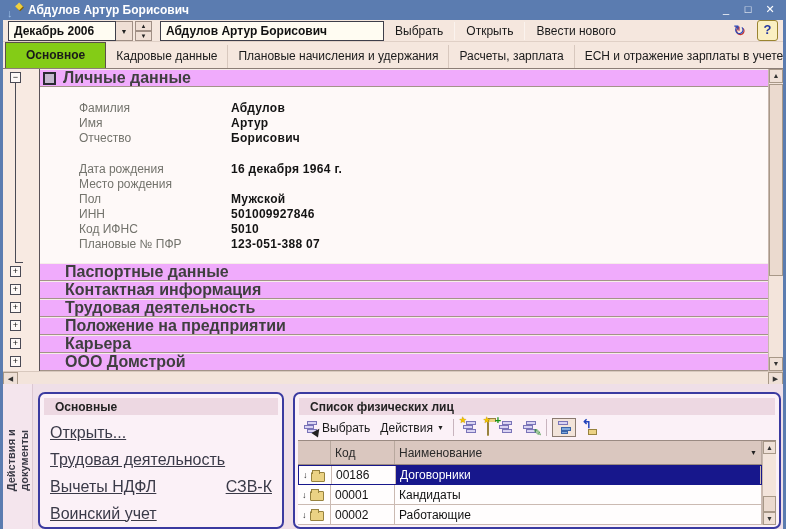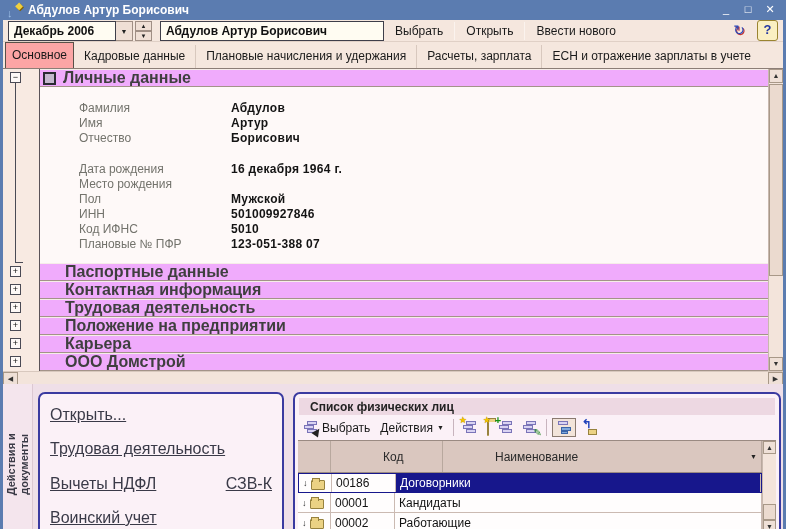--- a/index.html
+++ b/index.html
@@ -26,21 +26,21 @@
   .flat-btn { font-size: 12px; color: #1a1a1a; padding: 3px 11px; white-space: nowrap; cursor: default; }
   .vsep { width: 1px; height: 18px; background: #C9B9B0; border-right: 1px solid #FBF3EE; }
   .tb-right { margin-left: auto; display: flex; align-items: center; }
   .refresh-btn { width: 24px; height: 21px; text-align: center; font-size: 14px; color: #2B4BBB; text-shadow: 1px 1px 0 #C03030; line-height: 20px; }
   .help-btn { width: 21px; height: 21px; background: #FAEFC2; border: 1px solid #9A8430; border-radius: 3px; color: #2336A0; font-weight: bold; font-size: 13px; text-align: center; line-height: 18px; margin-left: 6px; }
 
   
   .tabstrip { height: 27px; display: flex; align-items: flex-end; padding: 0 2px; border-bottom: 1px solid #8C7E76; }
   .tab { font-size: 12px; color: #1a1a1a; padding: 4px 10px 5px; border-left: 1px solid #D8C8BE; white-space: nowrap; cursor: default; }
   .tab:first-child, .tab.active + .tab { border-left: none; }
-  .tab.active { font-weight: normal; background: #fca5a5; border: 1px solid #5A5048; border-bottom: none; padding: 5px 6px 6px; }
+  .tab.active { font-weight: bold; background: #84cc16; border: 1px solid #5A5048; border-bottom: none; padding: 5px 20px 6px; }
 
   
   .main { height: 302px; display: flex; position: relative; }
   .gutter { width: 36px; background: #F8EAE2; position: relative; flex: 0 0 auto; }
   .tree-line { position: absolute; left: 12px; top: 14px; width: 8px; height: 180px; border-left: 1px solid #4A4A55; border-bottom: 1px solid #4A4A55; }
   .expander { position: absolute; left: 7px; width: 11px; height: 11px; background: #FDF8F6; border: 1px solid #4A4A55; font-size: 9px; line-height: 9px; text-align: center; color: #111; cursor: default; }
   .content { flex: 1; background: #FEF9F8; border-left: 1px solid #5A5358; display: flex; flex-direction: column; overflow: hidden; }
   .section-head { height: 18px; background: #f0abfc; border-bottom: 1px solid #A39389; border-top: 1px solid #F6EDE8; display: flex; align-items: center; font-size: 16px; font-weight: bold; color: #3F3F3F; flex: 0 0 auto; }
   .section-head.first { padding-left: 3px; }
   .section-head.collapsed { padding-left: 25px; }
@@ -97,21 +97,21 @@
   .hier-icon i:nth-child(1) { top: 0; left: 1px; background: #D9D3F2; border: 1px solid #7A74B8; }
   .hier-icon i:nth-child(2) { top: 6px; left: 4px; background: #7FA8DC; border: 1px solid #3A64A8; }
   .hier-icon i:nth-child(3) { top: 10px; left: 4px; width: 7px; height: 3px; background: #7FA8DC; border: 1px solid #3A64A8; }
   .move-icon { width: 15px; height: 14px; position: relative; }
   .move-icon .bx { position: absolute; right: 0; bottom: 0; width: 9px; height: 6px; background: #EBD284; border: 1px solid #97823E; }
   .move-icon .ar { position: absolute; left: 0; top: -4px; color: #2244BB; font-size: 12px; font-weight: bold; }
 
   
   .ltable { flex: 1; margin: 0 3px 2px; border-top: 1px solid #9A8A82; display: flex; position: relative; overflow: hidden; }
   .tcols { flex: 1; display: flex; flex-direction: column; }
-  .thead { height: 32px; background: #DAC7BF; border-bottom: 1px solid #9A8A82; display: flex; font-size: 12px; color: #2a2a2a; flex: 0 0 auto; gap: 48px; }
+  .thead { height: 24px; background: #DAC7BF; border-bottom: 1px solid #9A8A82; display: flex; font-size: 12px; color: #2a2a2a; flex: 0 0 auto; }
   .thead .c { display: flex; align-items: center; padding: 0 4px; border-right: 1px solid #B8A89E; }
   .c.icon-c { width: 33px; flex: 0 0 auto; }
   .c.code-c { width: 64px; flex: 0 0 auto; }
   .c.name-c { flex: 1; }
   .thead .name-c { justify-content: space-between; }
   .trow { height: 20px; display: flex; background: #FFFDFD; border-bottom: 1px solid #CBBAB2; font-size: 12px; color: #111; flex: 0 0 auto; }
   .trow .c { display: flex; align-items: center; padding: 0 4px; border-right: 1px solid #CBBAB2; }
   .trow .icon-c { gap: 3px; }
   .grp-arrow { font-size: 9px; color: #222; }
   .trow.selected { border: 1px solid #17178C; }
@@ -252,20 +252,21 @@
       <span class="track"></span>
       <span class="scroll-btn">▶</span>
     </div>
 
     <div class="bottom">
       <div class="side-tab">
         <span class="rot">Действия и документы</span>
       </div>
 
       <div class="panel actions-panel">
+        <div class="panel-head">Основные</div>
         <div class="links">
           <div class="link-row">
               <a class="lnk">Открыть...</a>
             </div>
           <div class="link-row">
               <a class="lnk">Трудовая деятельность</a>
             </div>
           <div class="link-row">
             <a class="lnk">Вычеты НДФЛ</a>
             <a class="lnk">СЗВ-К</a>

